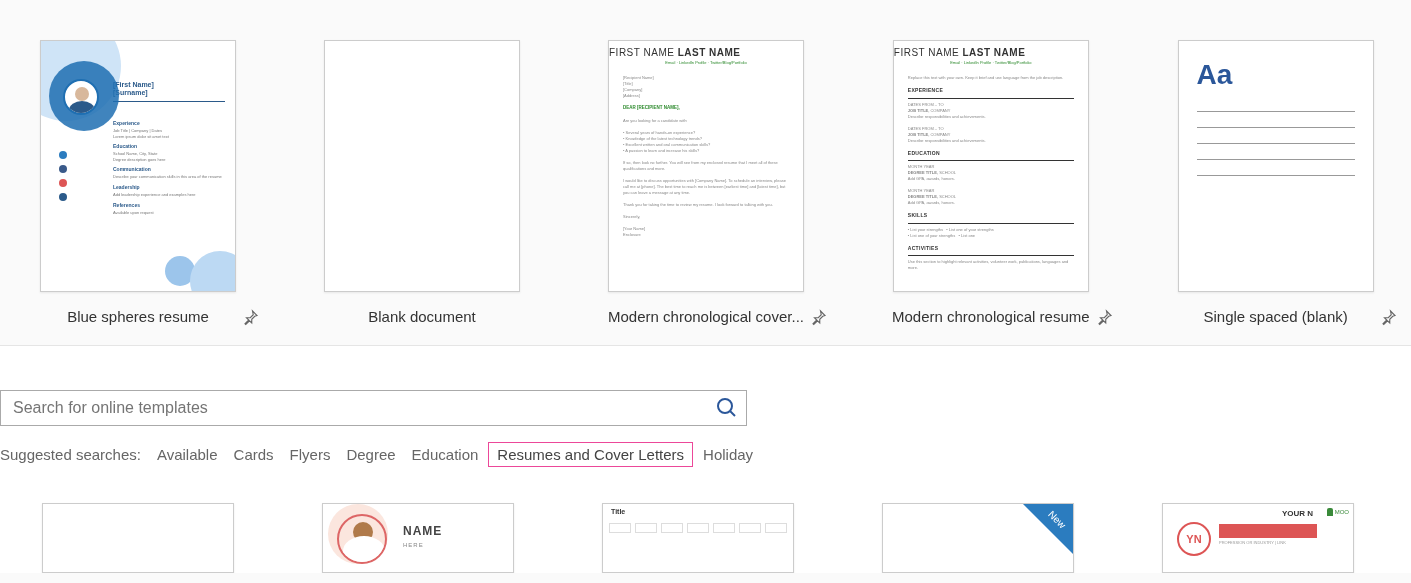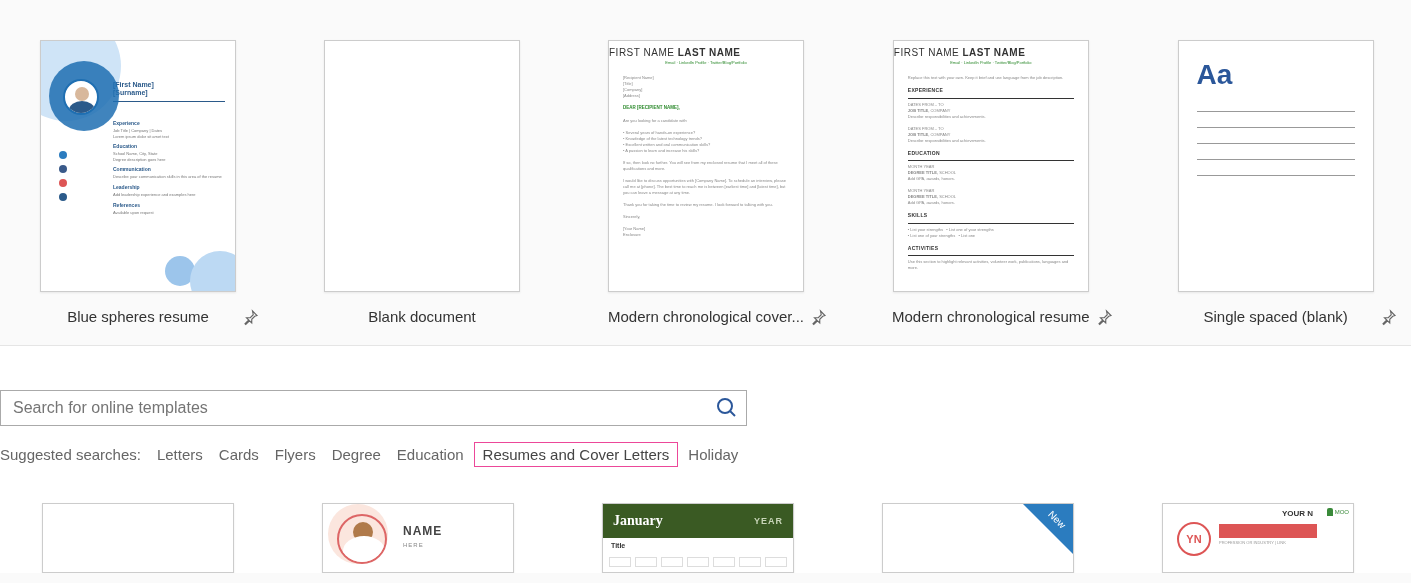--- a/index.html
+++ b/index.html
@@ -304,45 +304,41 @@
     <input class="search-input" type="text" placeholder="Search for online templates" style="">
     <span class="search-icon">
       <svg viewBox="0 0 24 24" fill="none" stroke="currentColor" stroke-width="2">
         <circle cx="10" cy="10" r="7"></circle>
           <line x1="20" y1="20" x2="15" y2="15"></line>
       </svg>
     </span>
   </div>
   <div class="suggested">
     <span class="lbl">Suggested searches:</span>
-    <span class="sug-link">Letters</span>
+    <span class="sug-link">Available</span>
     <span class="sug-link">Cards</span>
     <span class="sug-link">Flyers</span>
     <span class="sug-link">Degree</span>
     <span class="sug-link">Education</span>
     <span class="sug-link boxed">Resumes and Cover Letters</span>
     <span class="sug-link">Holiday</span>
   </div>
 
   <div class="grid2">
 
     <div class="thumb2"></div>
 
     <div class="thumb2">
       <div class="t2-avatar-bg"></div>
       <div class="t2-avatar"></div>
       <div class="t2-name"><span>NAME</span></div>
       <div class="t2-sub">HERE</div>
     </div>
 
     <div class="thumb2">
-      <div class="t2-cal-bar">
-        <span class="t2-cal-mon">January</span>
-        <span class="t2-cal-yr">YEAR</span>
-      </div>
       <div style="padding:4px 8px;font-size:7px;font-weight:700;color:#333">Title</div>
       <div class="t2-cal-row">
         <div class="t2-cal-cell"></div>
           <div class="t2-cal-cell"></div>
           <div class="t2-cal-cell"></div>
         <div class="t2-cal-cell"></div>
           <div class="t2-cal-cell"></div>
           <div class="t2-cal-cell"></div>
           <div class="t2-cal-cell"></div>
       </div>

